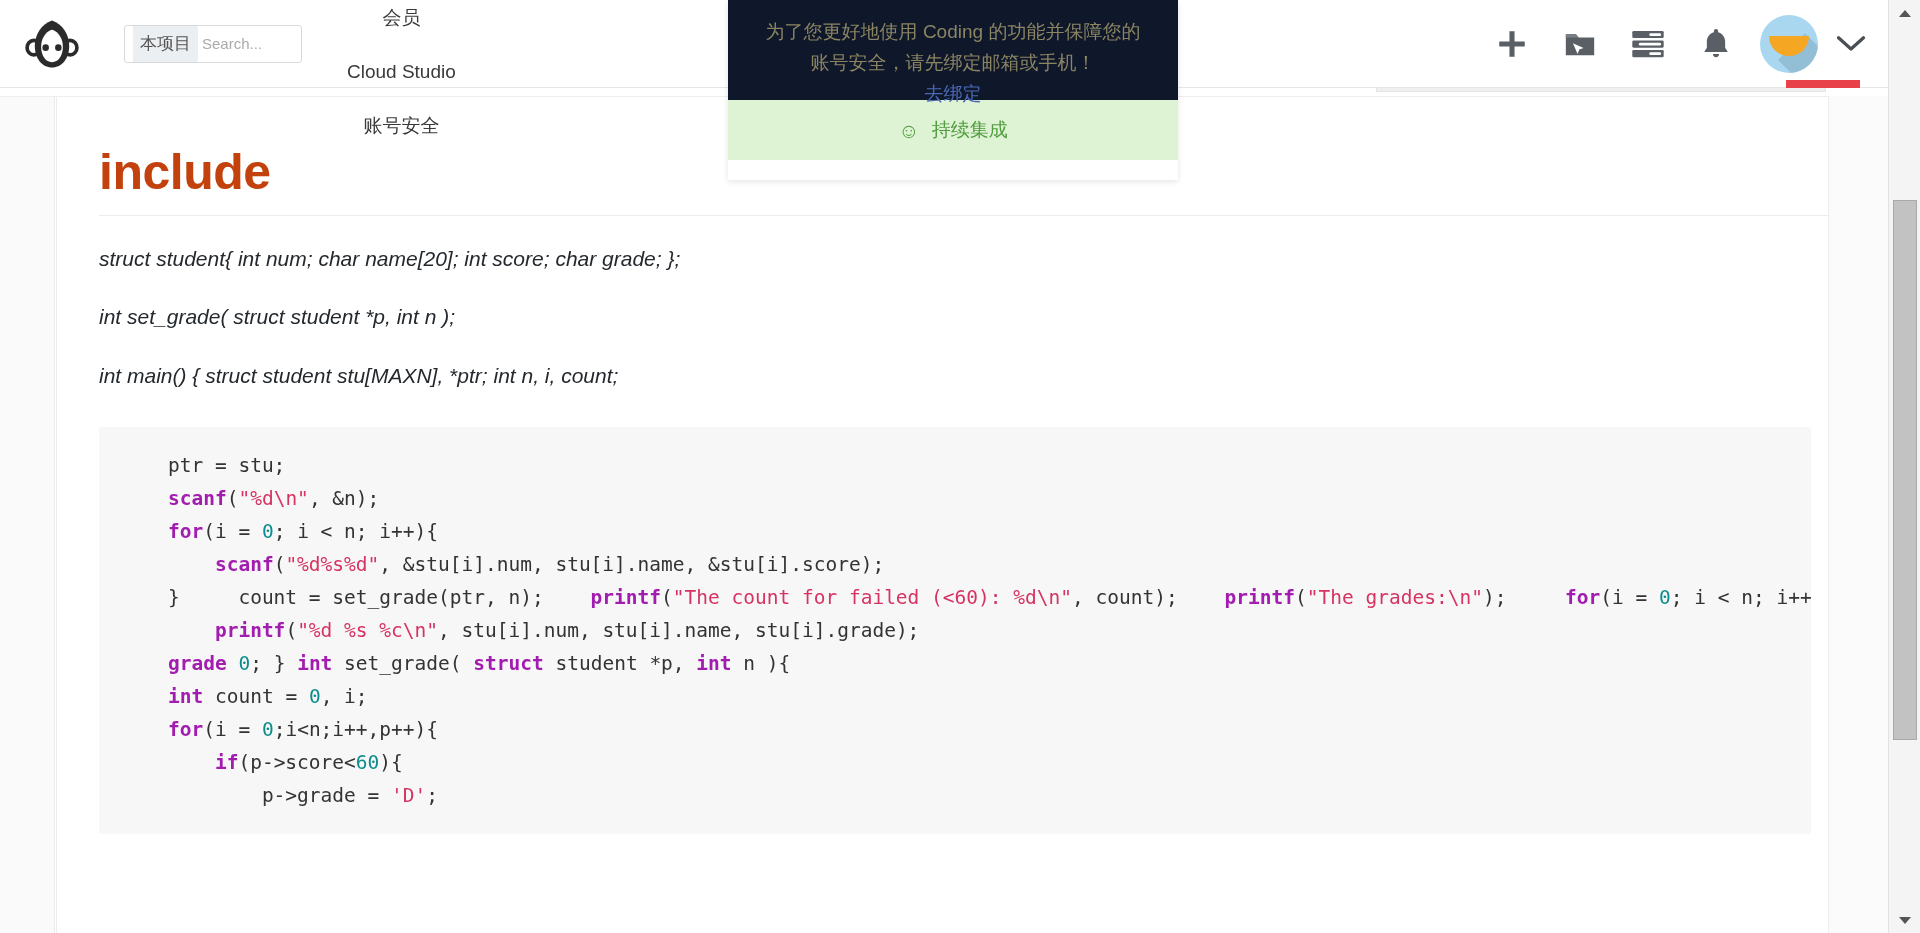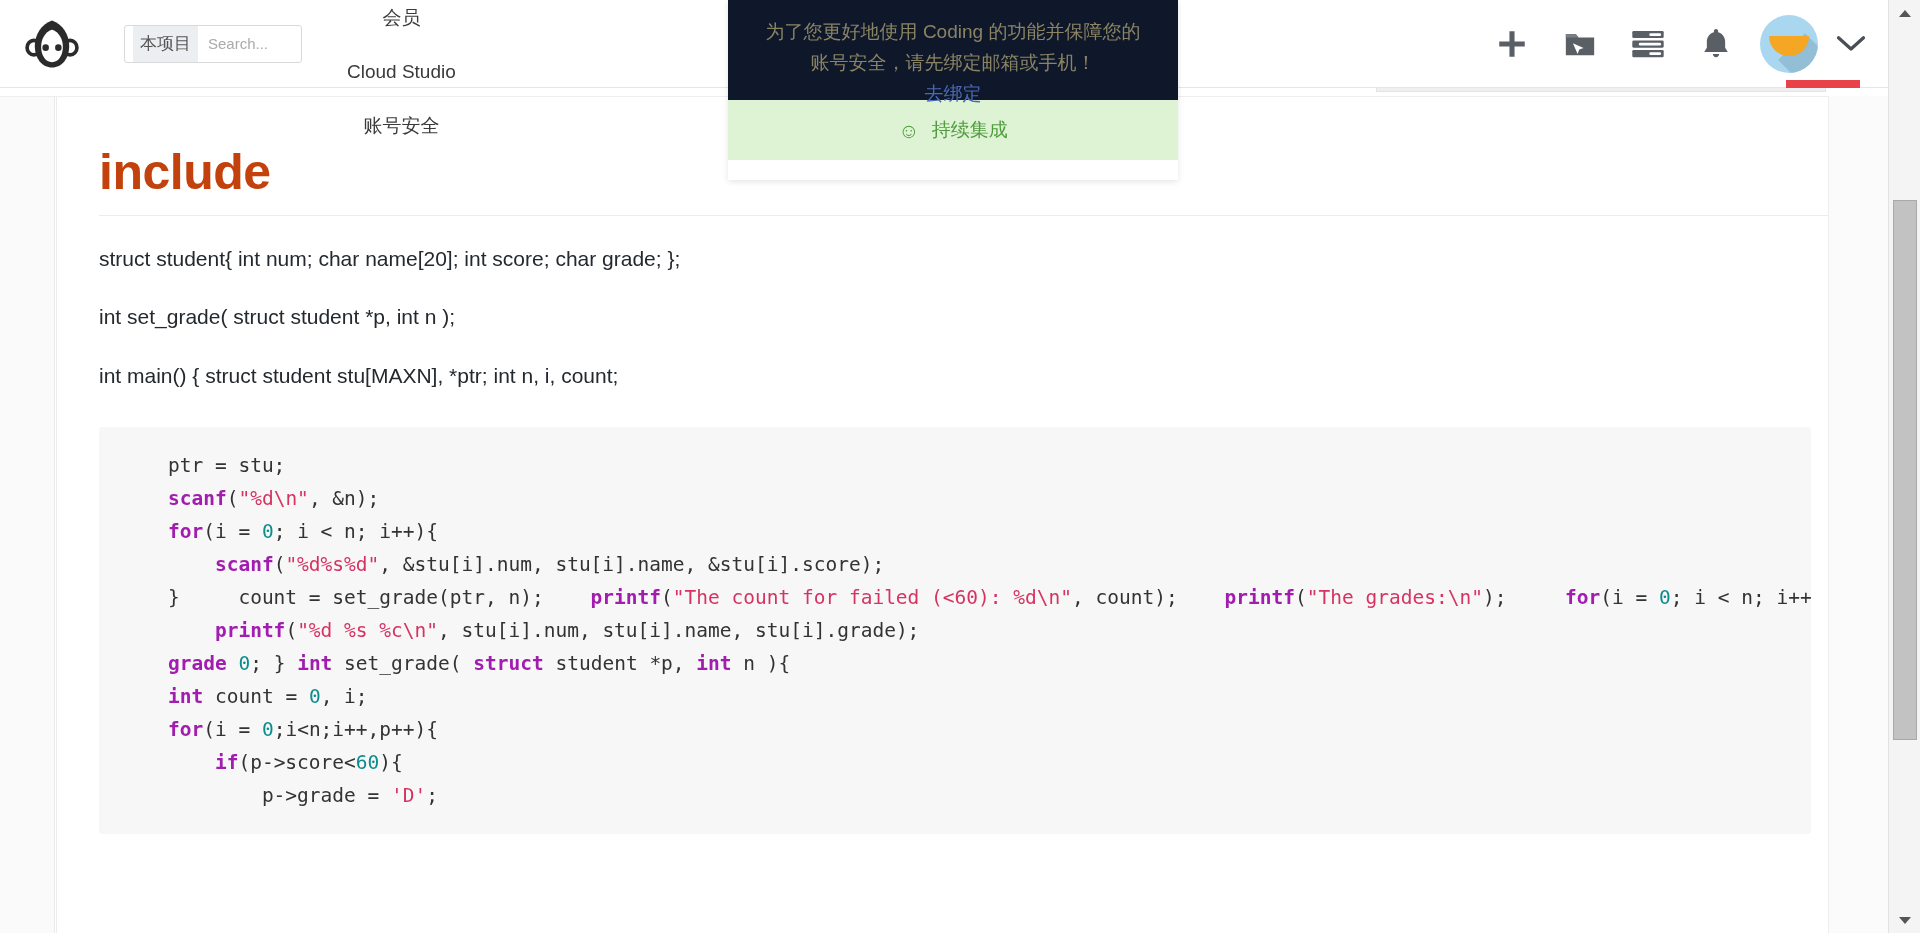--- a/index.html
+++ b/index.html
@@ -36,21 +36,21 @@
     background: #eceff1; color: #555;
     font-size: 17px; line-height: 36px;
     padding: 0 7px; height: 100%;
     display: flex; align-items: center;
     white-space: nowrap;
     margin-left: 8px;
   }
   .search-input {
     border: none; outline: none; background: transparent;
     font-size: 15px; color: #9a9a9a;
-    padding-left: 10px; width: 100%; height: 100%;
+    padding-left: 4px; width: 100%; height: 100%;
     font-family: "Liberation Sans", sans-serif;
   }
   .search-input::placeholder { color:#aaa; }
 
   .nav { display: flex; align-items: center; margin-left: 45px; gap: 30px; flex-direction: column; }
   .nav a {
     font-size: 19px; color: #3a3a3a; text-decoration: none;
     white-space: nowrap;
   }
 
@@ -124,20 +124,21 @@
     letter-spacing: -0.5px;
     padding: 10px 0 14px 0;
     border-bottom: 1px solid #eaecef;
     margin-bottom: 26px;
   }
   h1.md.second { margin-top: 8px; }
 
   p.md {
     font-size: 21px; color: #24292e; line-height: 1.45;
     margin: 28px 0 0 0;
+    font-style: italic;
   }
 
   pre.code {
     margin-top: 36px;
     background: #f7f7f7;
     border-radius: 3px;
     padding: 22px 22px 22px 22px;
     font-family: "DejaVu Sans Mono", "Liberation Mono", monospace;
     font-size: 19.5px;
     line-height: 33px;

